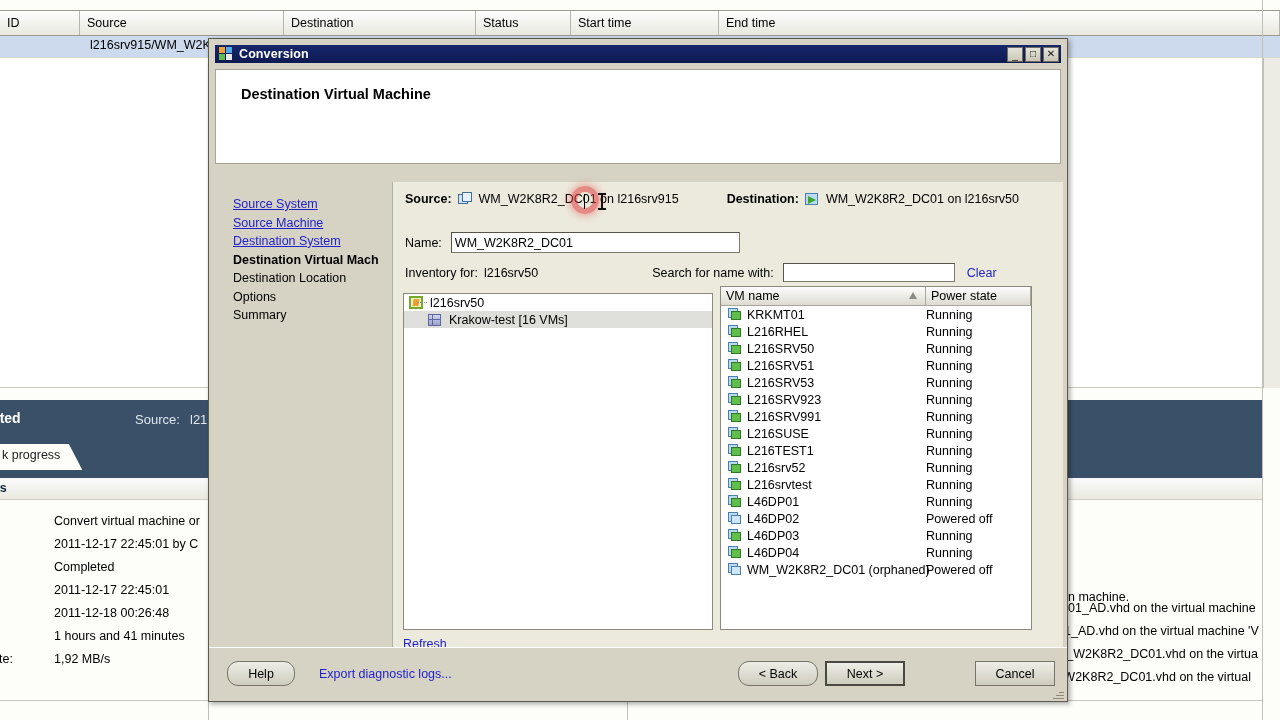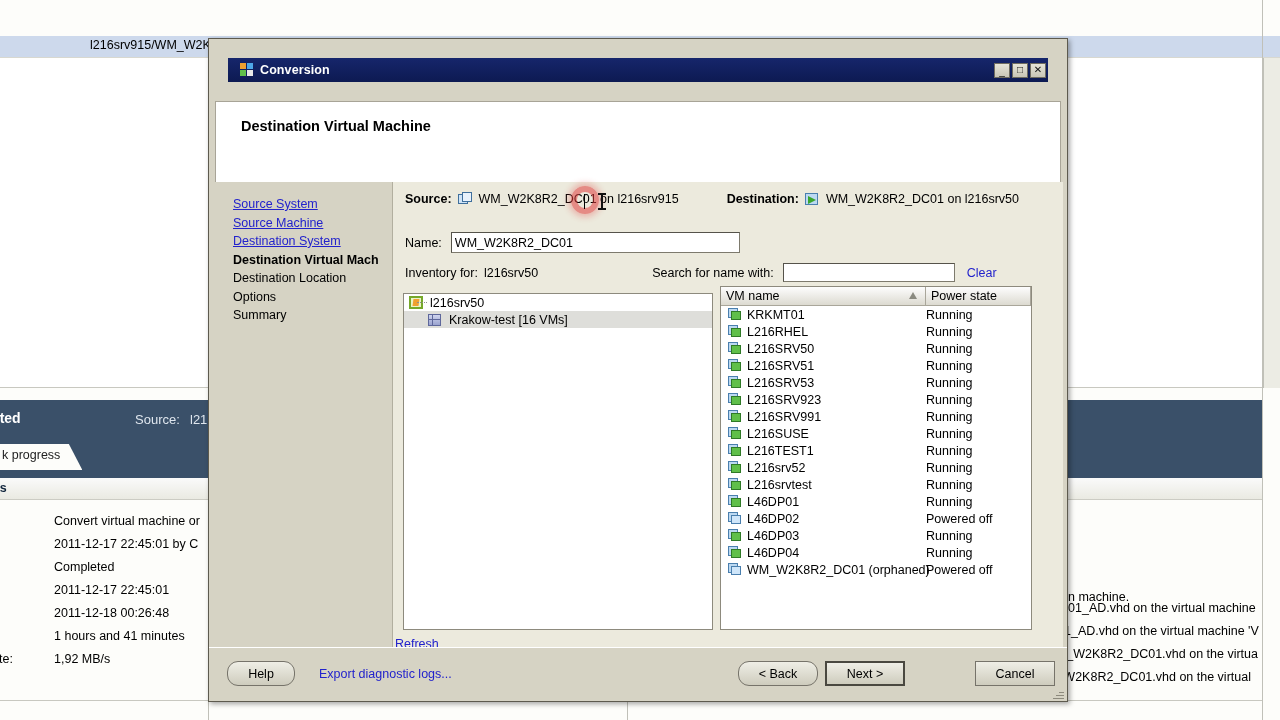--- a/index.html
+++ b/index.html
@@ -92,24 +92,24 @@
 
   
   #dialog {
     position: absolute; left: 208px; top: 38px;
     width: 860px; height: 664px;
     background: #d6d3c4;
     border: 1px solid #5d5a4e;
     box-shadow: 2px 2px 5px rgba(0,0,0,.35);
   }
   .titlebar {
-    height: 24px; margin: 19px;
+    height: 18px; margin: 6px;
     background: linear-gradient(#16266b, #0d1a52);
     display: flex; align-items: center; gap: 5px;
-    padding-left: 12px;
+    padding-left: 4px;
   }
   .title-text {
     color: #ffffff; font-size: 12.5px; font-weight: bold;
     letter-spacing: .1px; flex: 1;
   }
   .tb-btns { display: flex; gap: 2px; padding-right: 2px; }
   .tb-btn {
     width: 16px; height: 15px;
     background: linear-gradient(#e6e4d8,#c9c6b6);
     border: 1px solid #6f6c60;
@@ -234,21 +234,21 @@
     position: absolute; right: 8px; top: 5px;
     width: 0; height: 0;
     border-left: 4px solid transparent; border-right: 4px solid transparent;
     border-bottom: 7px solid #8a8a80;
   }
   .list-row { display: flex; height: 17px; align-items: center; font-size: 12.5px; }
   .lr-name { width: 205px; display: flex; align-items: center; padding-left: 7px; white-space: nowrap; }
   .lr-state { white-space: nowrap; }
 
   .refresh-link {
-    position: absolute; left: 2px; top: 455px;
+    position: absolute; left: 10px; top: 455px;
     font-size: 12.5px; color: #2222cc; cursor: pointer;
   }
 
   .dlg-footer {
     position: absolute; left: 0; bottom: 0; width: 858px; height: 54px;
     background: #d6d3c4;
     border-top: 1px solid #ffffff;
   }
   .btn {
     position: absolute; top: 13px; height: 25px;
@@ -369,20 +369,28 @@
   .caret {
     position: absolute; left: 584px; top: 194px;
     width: 1px; height: 15px; background: #000; z-index: 62;
   }
 </style>
 </head>
 <body>
 
 <div id="bg-app">
 
+  <div class="bg-table-header">
+    <div class="bg-th" style="width:80px">ID</div>
+    <div class="bg-th" style="width:204px">Source</div>
+    <div class="bg-th" style="width:192px">Destination</div>
+    <div class="bg-th" style="width:95px">Status</div>
+    <div class="bg-th" style="width:148px">Start time</div>
+    <div class="bg-th" style="width:561px">End time</div>
+  </div>
 
   <div class="bg-row-selected"></div>
   <div class="bg-row-cell" style="left:90px;">l216srv915/WM_W2K</div>
 
   <div class="bg-white-pane"></div>
   <div class="bg-scroll-col"></div>
 
   <div class="bg-detail-band"></div>
   <div class="bg-detail-title" style="left:-12px">leted</div>
   <div class="bg-detail-source">Source:</div>

